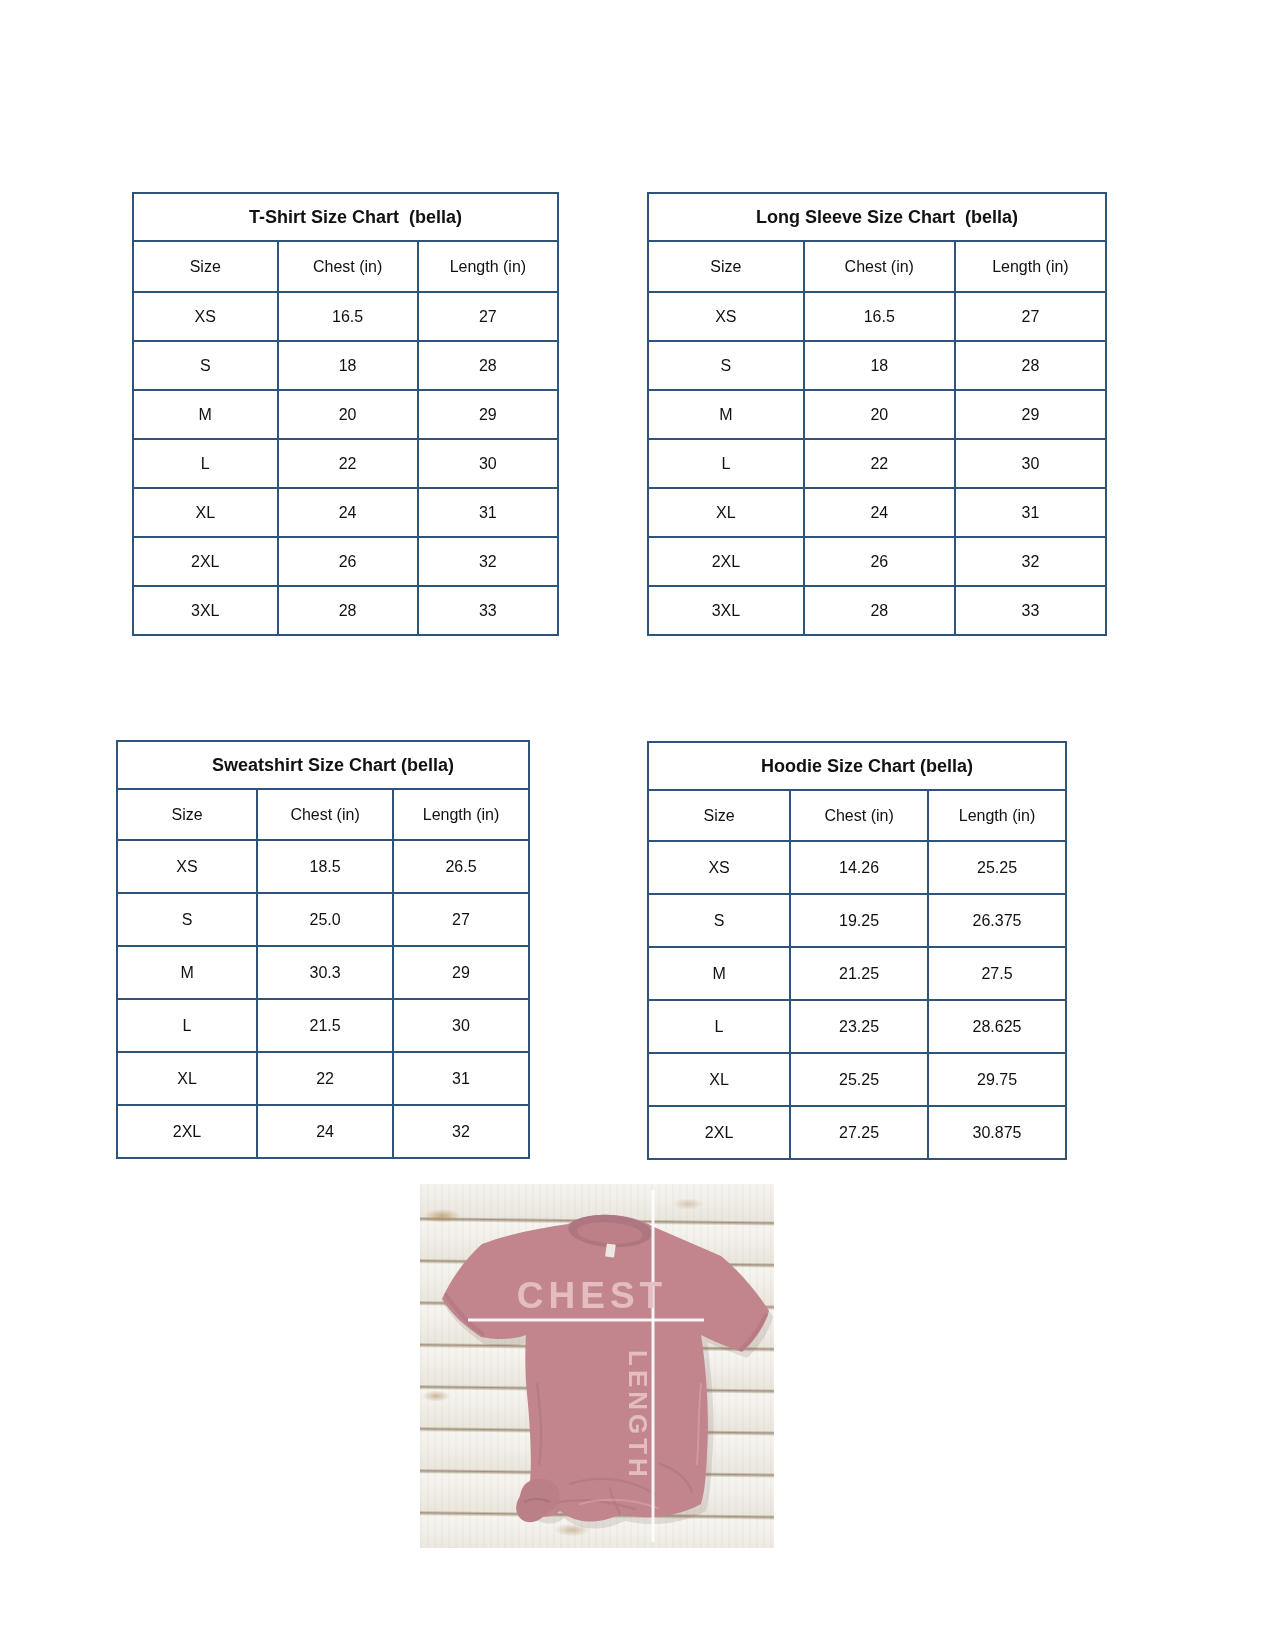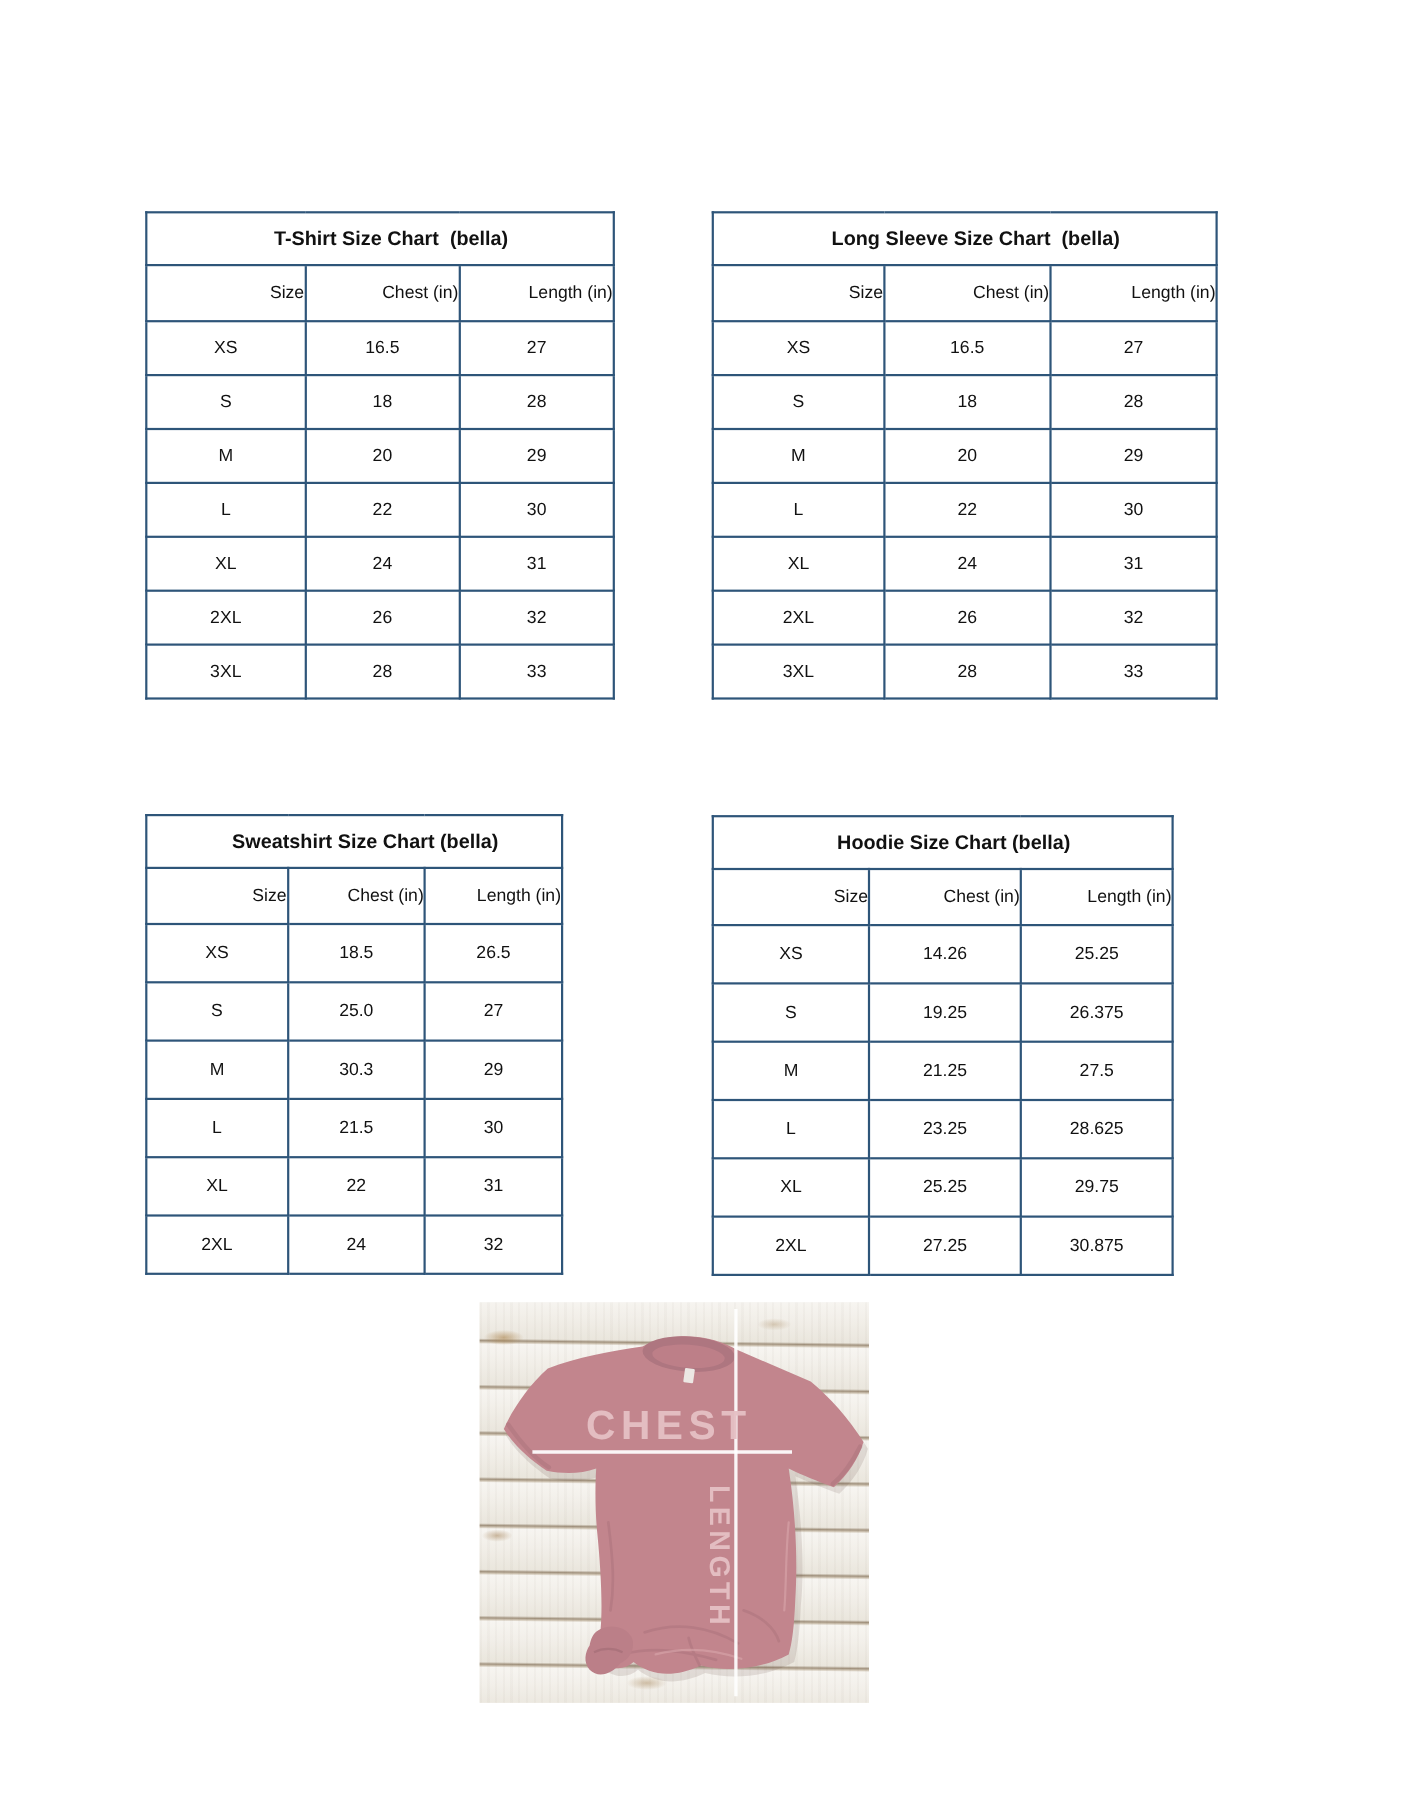--- a/index.html
+++ b/index.html
@@ -32,34 +32,33 @@
   .size-table .title{
     font-size:18px;
     font-weight:700;
     height:46px;
     white-space:pre-wrap;
     padding-left:20px;
   }
   .size-table thead tr.head th{
     height:49px;
     font-weight:400;
-    text-align:right;
   }
   .rh47 tbody td{height:47px;}
   .rh51 tbody td{height:51px;}
   .t1{left:132px;top:192px;width:427px;}
   .t2{left:647px;top:192px;width:460px;}
-  .t3{left:132px;top:740px;width:380px;}
+  .t3{left:116px;top:740px;width:414px;}
   .t4{left:647px;top:741px;width:420px;border-radius:22px;}
   col.c1{width:34%;} col.c2{width:33%;} col.c3{width:33%;}
 
   
   .photo{
     position:absolute;
-    left:436px;top:1184px;width:354px;height:364px;
+    left:420px;top:1184px;width:354px;height:364px;
     overflow:hidden;
     background-color:#f4f2ee;
     background-image:
       radial-gradient(ellipse 26px 10px at 22px 32px,  rgba(165,122,62,.55), rgba(165,122,62,0) 70%),
       radial-gradient(ellipse 20px 8px  at 16px 212px, rgba(150,110,60,.45), rgba(150,110,60,0) 70%),
       radial-gradient(ellipse 26px 9px  at 152px 346px,rgba(150,112,60,.40), rgba(150,112,60,0) 70%),
       radial-gradient(ellipse 22px 8px  at 268px 20px, rgba(152,116,66,.30), rgba(152,116,66,0) 70%),
       repeating-linear-gradient(90deg, rgba(90,70,50,.03) 0 2px, rgba(0,0,0,0) 2px 7px),
       repeating-linear-gradient(180.7deg,
         #f7f5f1 0px, #f2efe9 16px, #eae6dd 37px,

